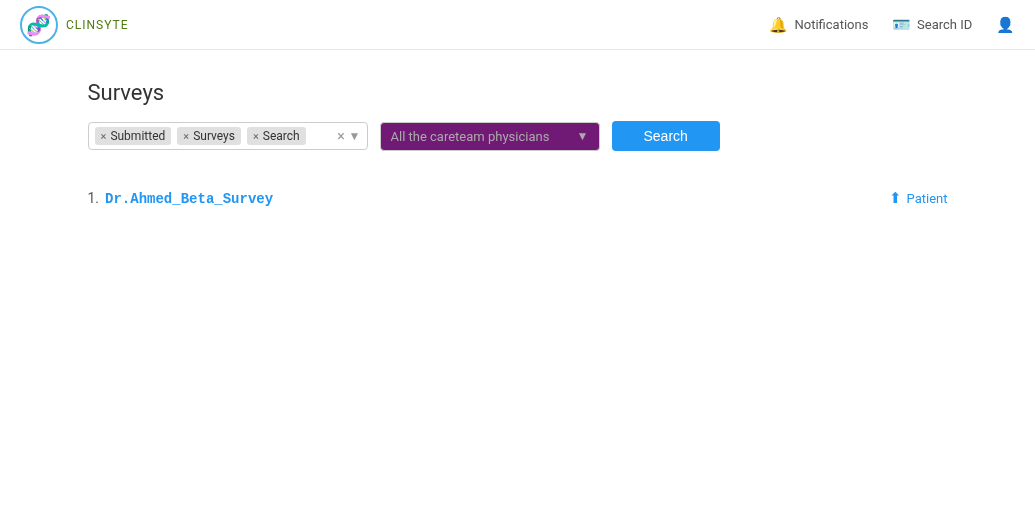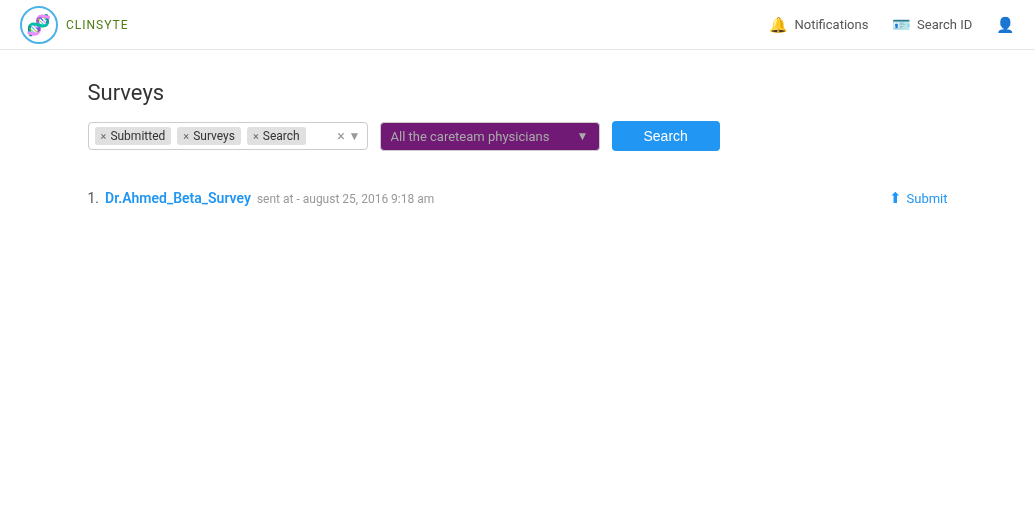--- a/index.html
+++ b/index.html
@@ -171,20 +171,21 @@
       gap: 6px;
     }
     .survey-num {
       color: #555;
       font-size: 14px;
     }
     .survey-name {
       color: #2196F3;
       font-weight: 600;
       font-size: 14px;
+      font-family: Liberation Mono, monospace;
     }
     .survey-meta {
       color: #999;
       font-size: 12px;
     }
     .submit-btn {
       display: flex;
       align-items: center;
       gap: 5px;
       color: #2196F3;
@@ -251,24 +252,20 @@
     </div>
 
     <button class="search-btn">Search</button>
   </div>
 
   <div class="survey-list">
     <div class="survey-item">
       <div class="survey-left">
         <span class="survey-num">1.</span>
         <span class="survey-name">Dr.Ahmed_Beta_Survey</span>
-        <span class="survey-meta">
-          <span>sent at -</span>
-          <span>august 25, 2016 9:18 am</span>
-        </span>
       </div>
       <a class="submit-btn">
         <span class="submit-icon">⬆</span>
-        <span>Submit</span>
+        <span>Patient</span>
       </a>
     </div>
   </div>
 </main>
 
 </body></html>

